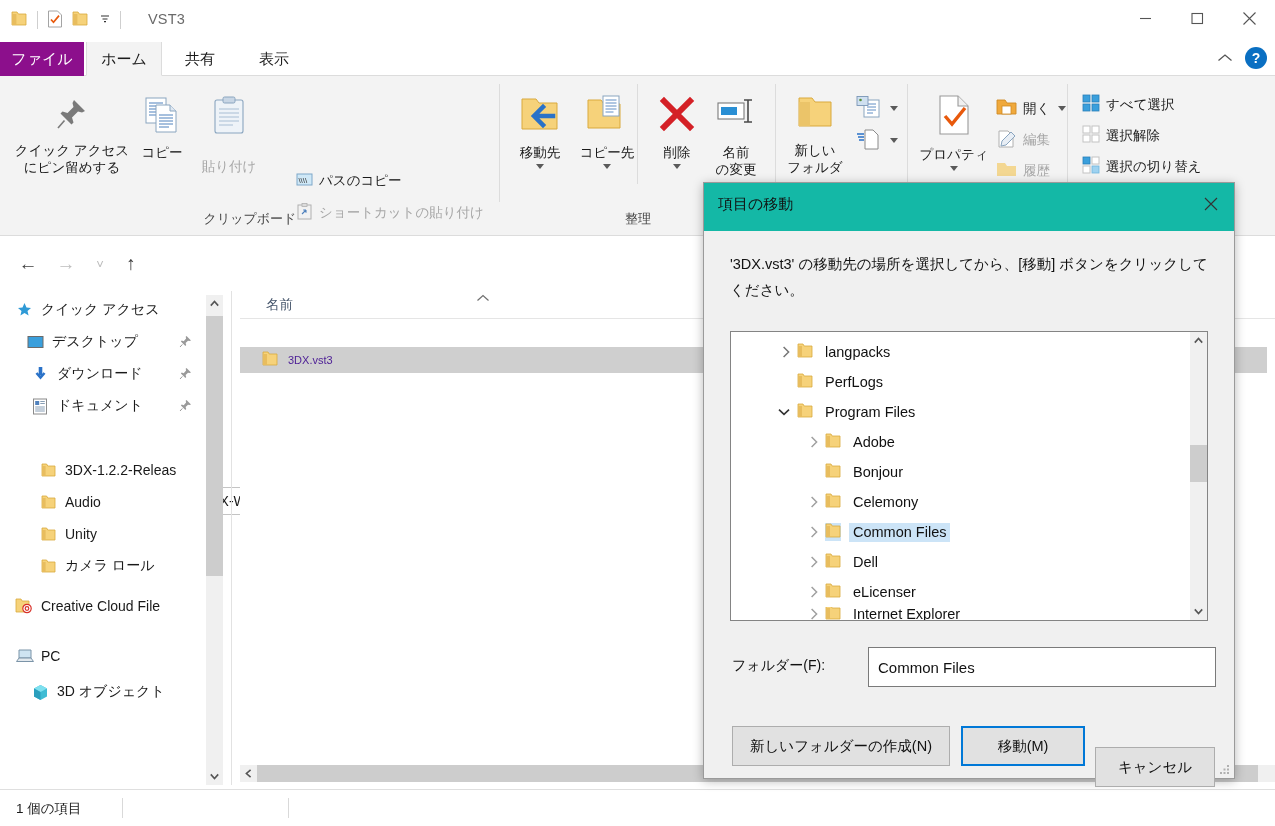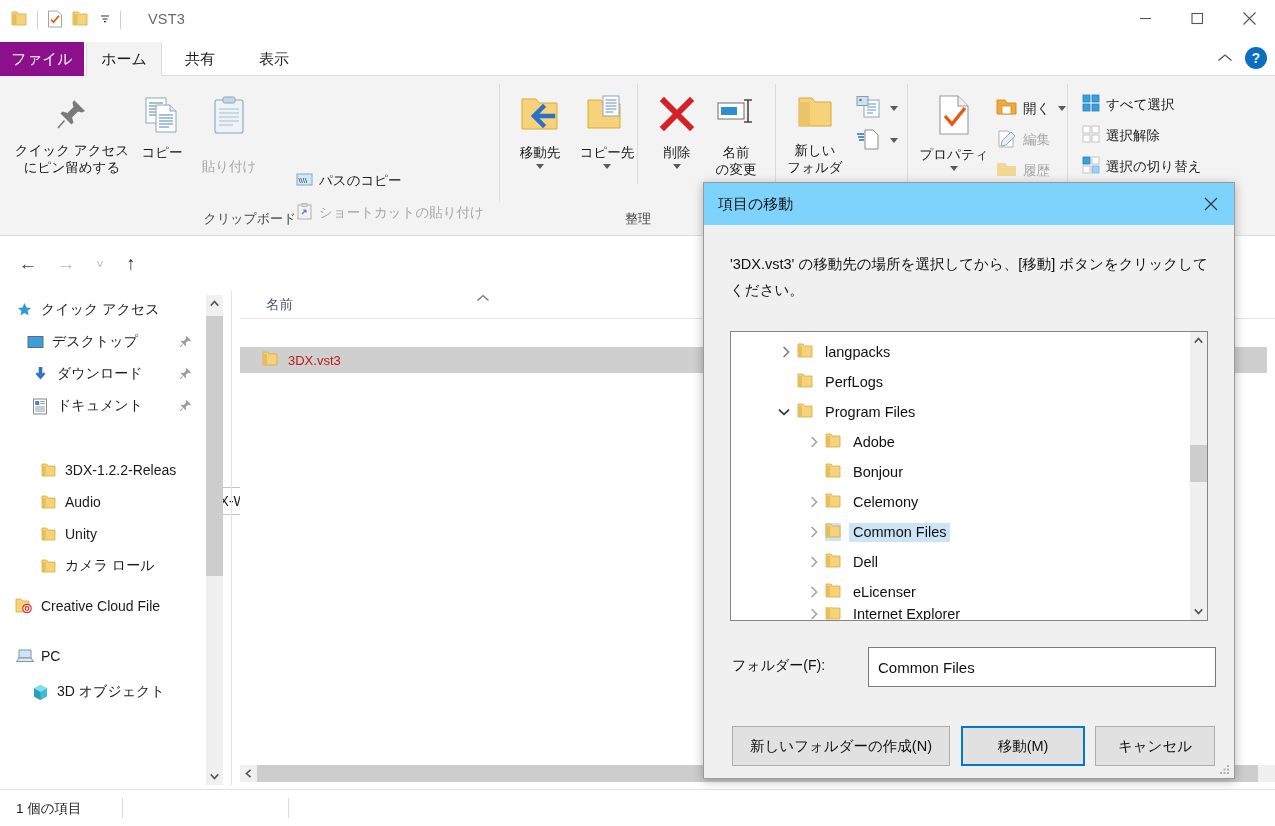--- a/index.html
+++ b/index.html
@@ -92,38 +92,38 @@
   .navscroll .arrowbox { position: absolute; left: 0; width: 17px; height: 17px; display: flex; align-items: center; justify-content: center; font-size: 10px; color: #555; }
   .navscroll .thumb { position: absolute; left: 0; width: 17px; background: #cdcdcd; }
 
   .splitv { position: absolute; left: 231px; top: 291px; width: 1px; height: 494px; background: #e2e2e2; }
 
   .filepane { position: absolute; left: 240px; top: 291px; width: 1035px; height: 494px; background: #ffffff; }
   .colhdr { position: absolute; left: 0; top: 0; width: 1035px; height: 28px; border-bottom: 1px solid #e5e5e5; }
   .colhdr .cname { position: absolute; left: 26px; top: 5px; font-size: 13.5px; color: #44546a; }
   .colhdr .sortmark { position: absolute; left: 236px; top: 1px; font-size: 11px; color: #6f6f6f; }
   .filerow { position: absolute; left: 0; top: 56px; width: 1027px; height: 26px; background: #cfcfcf; display: flex; align-items: center; }
-  .filerow .fname { font-size: 13px; color: #b91c1c; }
+  .filerow .fname { font-size: 11px; color: #4c1d95; }
 
   .hscroll { position: absolute; left: 240px; top: 765px; width: 1035px; height: 17px; background: #f0f0f0; }
   .hscroll .harrow { position: absolute; top: 0; width: 17px; height: 17px; display: flex; align-items: center; justify-content: center; font-size: 10px; color: #555; }
   .hscroll .hthumb { position: absolute; left: 17px; top: 0; height: 17px; background: #cdcdcd; }
 
   
   .statusbar { position: absolute; left: 0; top: 789px; width: 1275px; height: 37px; background: #ffffff; border-top: 1px solid #dfdfdf; }
   .statusbar .st { position: absolute; top: 10px; font-size: 13.5px; color: #1a1a1a; }
   .statusbar .vsep { position: absolute; top: 8px; width: 1px; height: 20px; background: #d9d9d9; }
 
   
   .dialog {
     position: absolute; left: 703px; top: 182px; width: 532px; height: 597px;
     background: #f0f0f0; border: 1px solid #9a9a9a;
     box-shadow: 0 2px 10px rgba(0,0,0,.28);
   }
-  .dlg-title { position: absolute; left: 0; top: 0; width: 530px; height: 42px; background: #7dd3fc; }
+  .dlg-title { position: absolute; left: 0; top: 0; width: 530px; height: 48px; background: #14b8a6; }
   .dlg-title .t { position: absolute; left: 14px; top: 12px; font-size: 15px; color: #111; }
   .dlg-close { position: absolute; right: 0; top: 0; width: 46px; height: 42px; display: flex; align-items: center; justify-content: center; }
   .dlg-desc { position: absolute; left: 26px; top: 68px; width: 482px; font-size: 14.5px; line-height: 26px; color: #111; }
   .treebox { position: absolute; left: 26px; top: 148px; width: 478px; height: 290px; border: 1px solid #848484; background: #fff; overflow: hidden; }
   .treerow { position: absolute; left: 0; width: 450px; height: 30px; display: flex; align-items: center; font-size: 14.5px; color: #111; }
   .chev { width: 22px; display: flex; align-items: center; justify-content: center; color: #767676; font-size: 12px; flex: none; }
   .treerow .lbl { padding: 1px 4px 2px 4px; }
   .treerow.selected .lbl { background: #cce4f7; }
   .treescroll { position: absolute; right: 0; top: 0; width: 17px; height: 288px; background: #f0f0f0; }
   .treescroll .arrowbox { position: absolute; left: 0; width: 17px; height: 17px; display: flex; align-items: center; justify-content: center; font-size: 10px; color: #555; }
@@ -836,21 +836,21 @@
       </div>
     </div>
 
     <div class="dlg-fieldlabel">フォルダー(F):</div>
     <div class="dlg-field">
       <span>Common Files</span>
     </div>
 
     <div class="dlgbtn" style="left:28px; width:218px;">新しいフォルダーの作成(N)</div>
     <div class="dlgbtn default" style="left:257px; width:124px;">移動(M)</div>
-    <div class="dlgbtn" style="left:391px; width:120px;">キャンセル</div>
+    <div class="dlgbtn" style="left:391px; width:120px;margin-top:21px;">キャンセル</div>
 
     <div class="resizegrip">
       <svg width="12" height="12" viewBox="0 0 12 12">
           <g fill="#b0b0b0">
             <rect x="9" y="9" width="2" height="2"></rect>
             <rect x="5.5" y="9" width="2" height="2"></rect>
             <rect x="9" y="5.5" width="2" height="2"></rect>
             <rect x="2" y="9" width="2" height="2"></rect>
             <rect x="9" y="2" width="2" height="2"></rect>
             <rect x="5.5" y="5.5" width="2" height="2"></rect>

